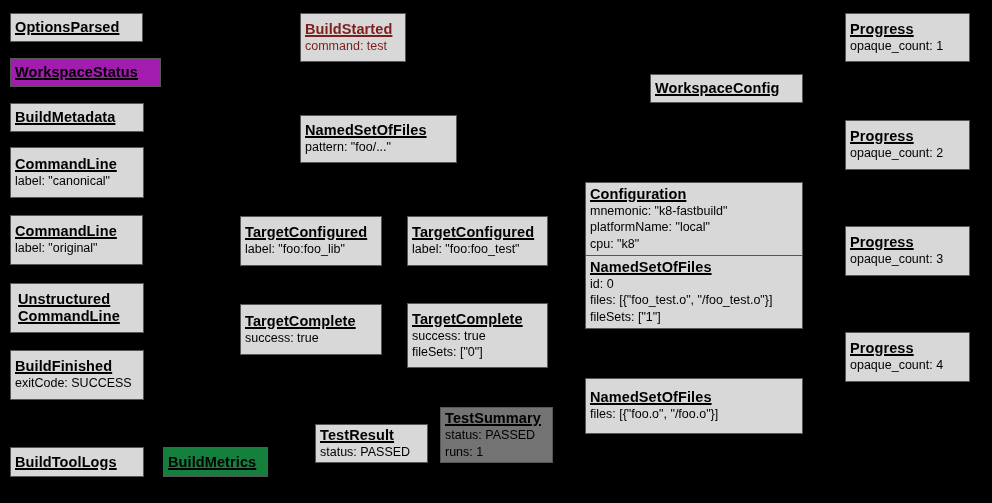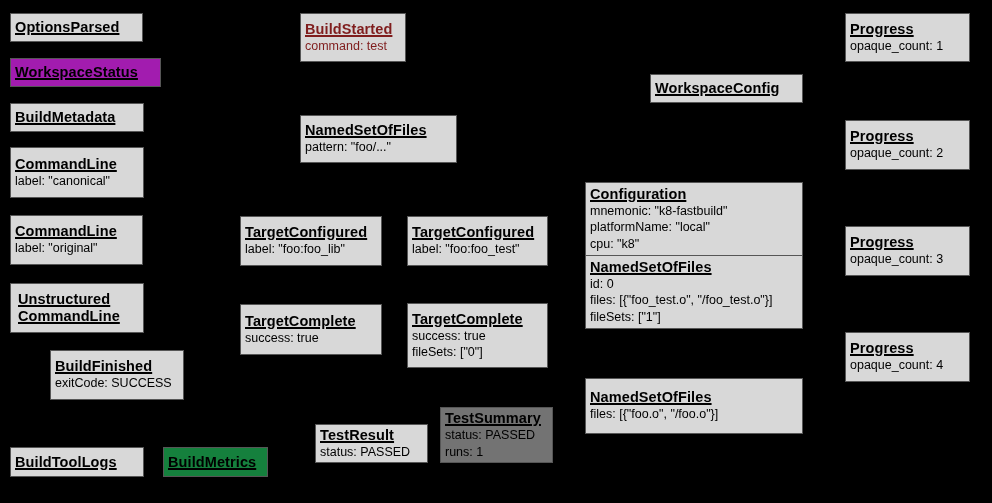--- a/index.html
+++ b/index.html
@@ -66,21 +66,21 @@
   <div class="node" style="left: 10px; top: 215px; width: 133px; height: 50px; background: rgb(216, 216, 216); border-color: rgb(86, 86, 86); color: rgb(0, 0, 0);">
     <div class="node-title">CommandLine</div>
   <div class="node-line">label: "original"</div>
     </div>
 
   <div class="node" style="left: 10px; top: 283px; width: 134px; height: 50px; background: rgb(216, 216, 216); border-color: rgb(86, 86, 86); color: rgb(0, 0, 0); padding-left: 7px;">
     <div class="node-title">Unstructured
 CommandLine</div>
   </div>
 
-  <div class="node" style="left: 10px; top: 350px; width: 134px; height: 50px; background: rgb(216, 216, 216); border-color: rgb(86, 86, 86); color: rgb(0, 0, 0); margin-left: 40px;">
+  <div class="node" style="left: 10px; top: 350px; width: 134px; height: 50px; background: rgb(216, 216, 216); border-color: rgb(86, 86, 86); color: rgb(0, 0, 0);">
     <div class="node-title">BuildFinished</div>
   <div class="node-line">exitCode: SUCCESS</div>
     </div>
 
   <div class="node" style="left: 10px; top: 447px; width: 134px; height: 30px; background: rgb(216, 216, 216); border-color: rgb(86, 86, 86); color: rgb(0, 0, 0);">
     <div class="node-title">BuildToolLogs</div>
   </div>
 
   <div class="node" style="left: 163px; top: 447px; width: 105px; height: 30px; background: #15803d; border-color: rgb(86, 86, 86); color: rgb(0, 0, 0);">
     <div class="node-title">BuildMetrics</div>

